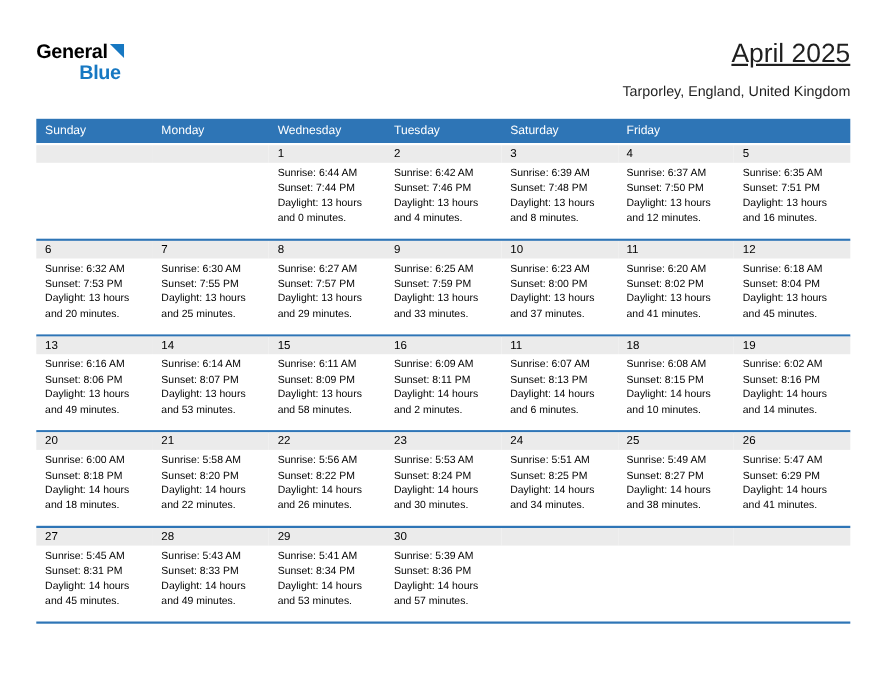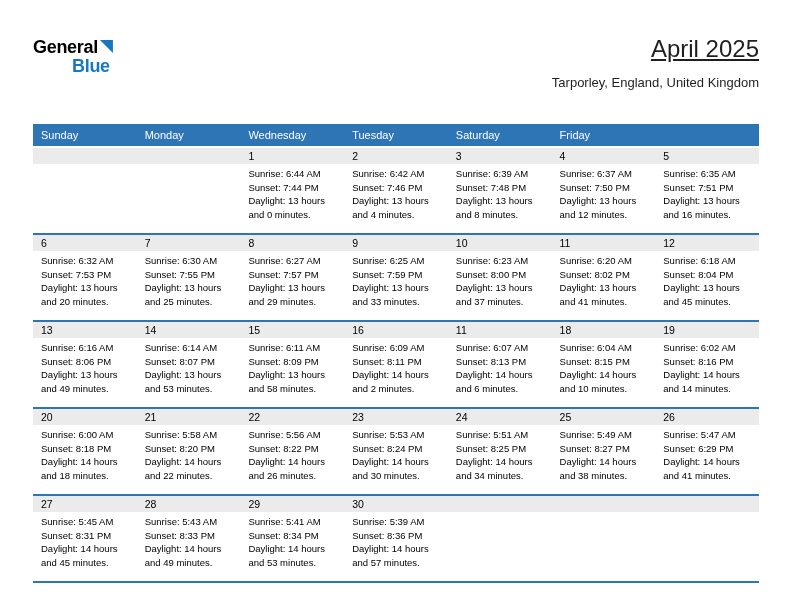--- a/index.html
+++ b/index.html
@@ -1,38 +1,38 @@
 <!DOCTYPE html>
 <html><head>
 <meta charset="utf-8">
 <style>
   * { box-sizing: border-box; }
   html, body { margin: 0; padding: 0; background: #ffffff; }
   .page {
     width: 792px; height: 612px;
     background: #ffffff;
     font-family: "Liberation Sans", "DejaVu Sans", sans-serif;
-    padding: 36px 33px 0 33px;
+    padding: 36px 19px 0 33px;
     overflow: hidden;
     position: relative;
   }
 
   
   .header-area { display: flex; justify-content: space-between; align-items: flex-start; height: 64px; }
   .logo { padding-top: 2px; line-height: 1; }
   .logo-line1 { display: flex; align-items: flex-start; font-size: 18px; font-weight: bold; color: #000000; letter-spacing: -0.3px; }
   .logo-triangle { width: 13px; height: 13px; background: #1778C2; clip-path: polygon(0 0, 100% 0, 100% 100%); margin-left: 2px; margin-top: 2px; }
   .logo-line2 { font-size: 18px; font-weight: bold; color: #1778C2; margin-left: 39px; margin-top: 1px; letter-spacing: -0.3px; }
 
   .title-block { text-align: right; }
   .month-title { font-size: 24px; color: #1f1f1f; line-height: 1.1; text-decoration: underline; }
   .location-subtitle { font-size: 13px; color: #1f1f1f; margin-top: 13px; }
 
   
-  .calendar { margin-top: 24px; }
+  .calendar { margin-top: 8px; }
   .weekday-row {
     display: grid; grid-template-columns: repeat(7, 1fr);
     background: #2E75B6; margin-bottom: 2px;
   }
   .weekday-cell { color: #ffffff; font-size: 11px; padding: 5px 0 5px 8px; }
 
   .week {
     display: grid; grid-template-columns: repeat(7, 1fr);
     border-bottom: 2px solid #2E75B6;
   }
@@ -237,21 +237,21 @@
             <div class="day-lines">
               <div class="line">Sunrise: 6:07 AM</div>
               <div class="line">Sunset: 8:13 PM</div>
               <div class="line">Daylight: 14 hours</div>
               <div class="line">and 6 minutes.</div>
             </div>
           </div>
           <div class="day-cell">
             <div class="day-num">18</div>
             <div class="day-lines">
-              <div class="line">Sunrise: 6:04 AM</div>
+              <div class="line">Sunrise: 6:08 AM</div>
               <div class="line">Sunset: 8:15 PM</div>
               <div class="line">Daylight: 14 hours</div>
               <div class="line">and 10 minutes.</div>
             </div>
           </div>
           <div class="day-cell">
             <div class="day-num">19</div>
             <div class="day-lines">
               <div class="line">Sunrise: 6:02 AM</div>
               <div class="line">Sunset: 8:16 PM</div>

